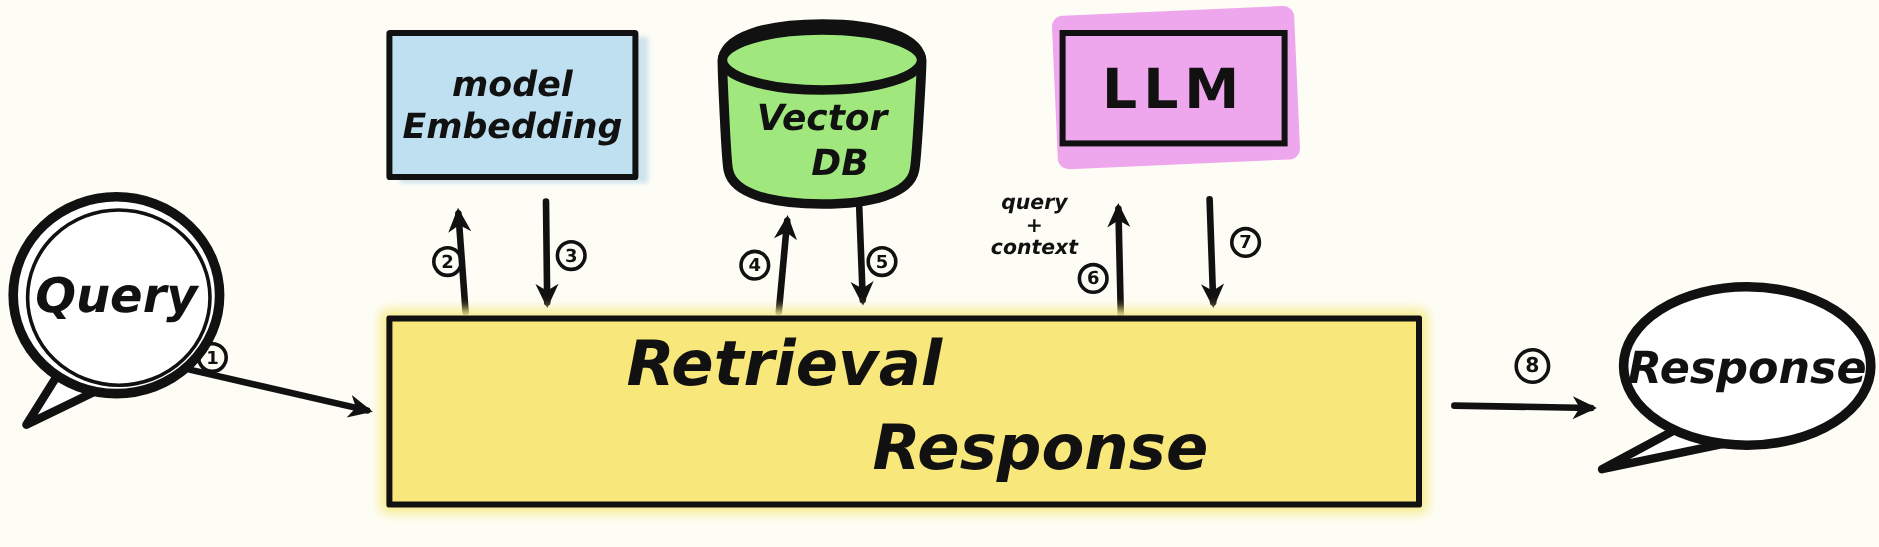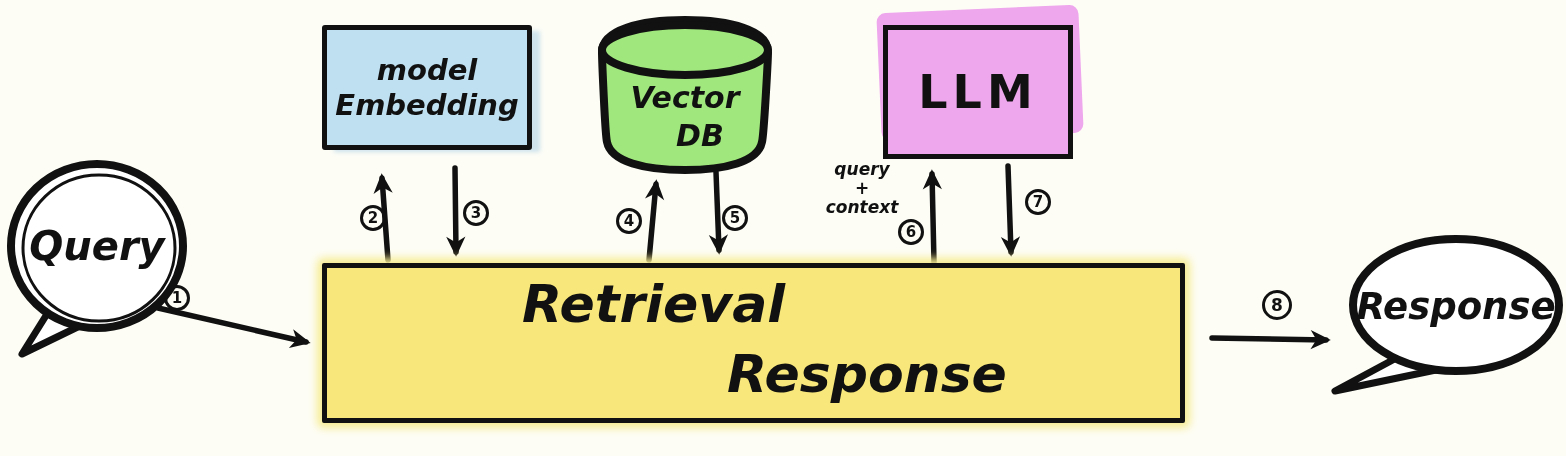--- a/index.html
+++ b/index.html
@@ -17,21 +17,21 @@
     display:flex; flex-direction:column; justify-content:center; align-items:center;
     font-style:italic; font-weight:bold; font-size:29px; line-height:1.2;
     box-shadow:10px 4px 4px -2px rgba(130,185,220,.38);
   }
   .llm-wrap { position:absolute; left:883px; top:25px; width:190px; height:118px; }
   .llm-streak {
     position:absolute; left:-4px; top:-16px; width:202px; height:128px;
     border-radius:9px; transform:rotate(-2.5deg);
   }
   .box-llm {
-    position:absolute; left:0; top:0; width:190px; height:134px;
+    position:absolute; left:0; top:0; width:190px; height:97px;
     display:flex; justify-content:center; align-items:center;
     font-weight:bold; font-size:46px; letter-spacing:5px;
   }
   .box-retrieval {
     left:322px; top:263px; width:863px; height:160px; border-radius:2px;
     box-shadow:0 0 9px 5px #f7ec92;
     font-style:italic; font-weight:bold; font-size:52px;
   }
   .box-retrieval .r1 { position:absolute; left:195px; top:6px; }
   .box-retrieval .r2 { position:absolute; left:400px; top:76px; }

